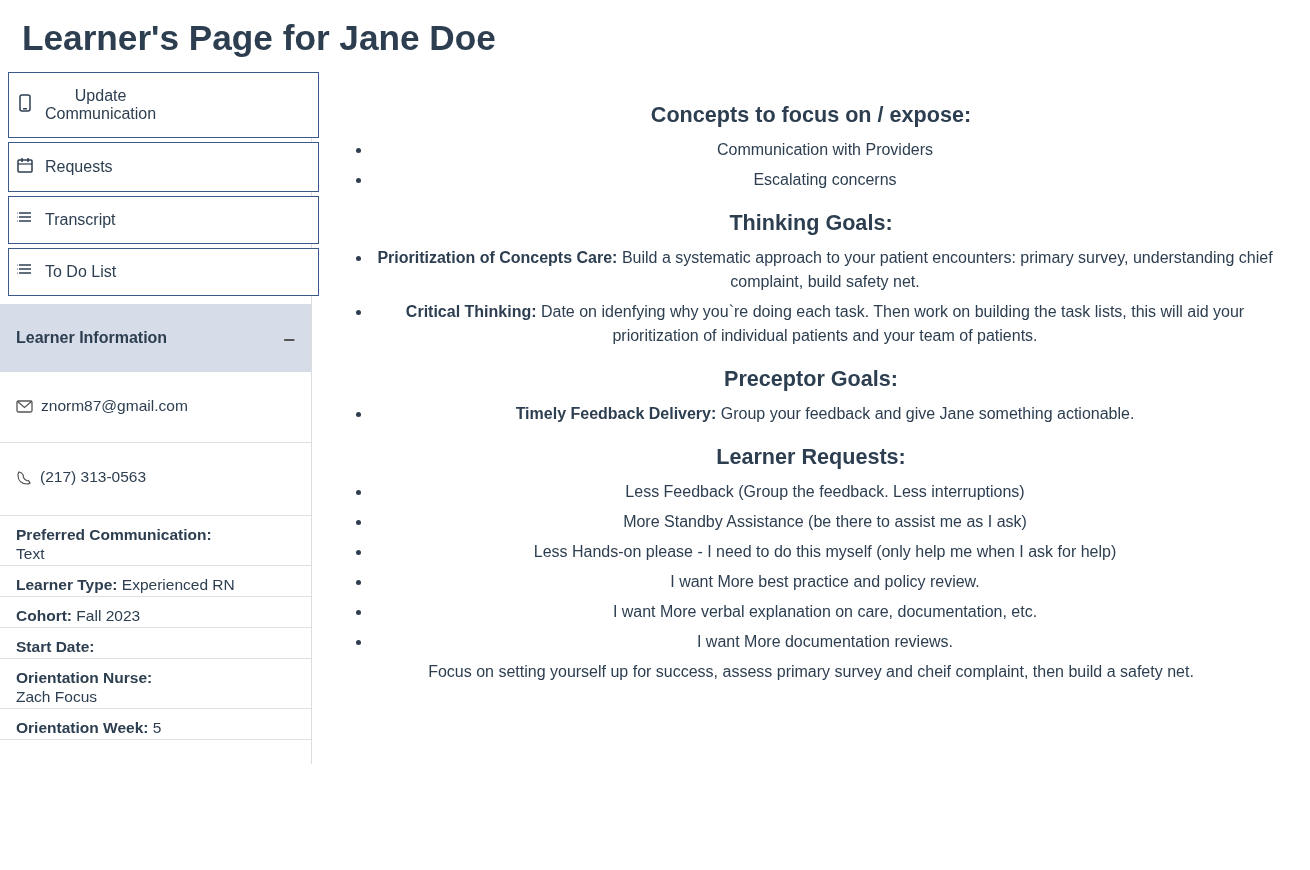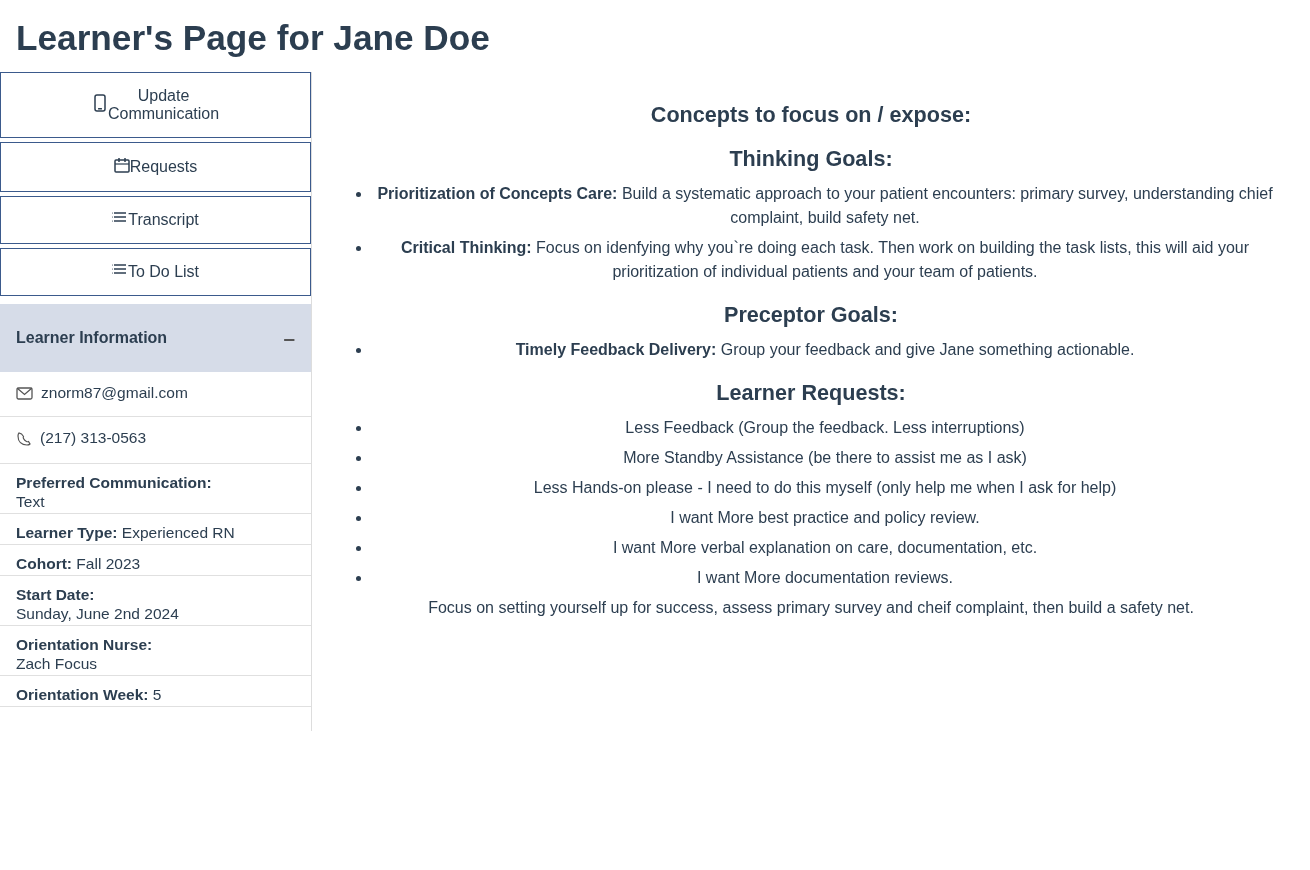--- a/index.html
+++ b/index.html
@@ -6,46 +6,46 @@
     body {
       font-family: Arial, sans-serif;
       background: #fff;
       color: #2c3e50;
       font-size: 16px;
     }
     .page-title {
       font-size: 2.2rem;
       font-weight: bold;
       color: #2c3e50;
-      padding: 18px 16px 14px 16px;
+      padding: 18px 16px 14px 22px;
     }
     .layout {
       display: flex;
       align-items: flex-start;
     }
     .sidebar {
       width: 312px;
       min-width: 312px;
       border-right: 1px solid #ddd;
       padding-bottom: 24px;
     }
     .sidebar-btn {
       display: flex;
       align-items: center;
-      justify-content: center;
-      gap: 0;
+      gap: 12px;
       width: 100%;
       padding: 14px 8px;
       border: 1.5px solid #3b5a8c;
       background: #fff;
       color: #2c3e50;
       font-size: 1rem;
       cursor: pointer;
       margin-bottom: 4px;
       text-align: center;
+      margin-left: 8px;
     }
     .sidebar-section-header {
       display: flex;
       align-items: center;
       justify-content: space-between;
       background: #d6dce8;
       padding: 22px 16px;
       font-weight: bold;
       font-size: 1rem;
       margin-top: 8px;
@@ -56,21 +56,21 @@
       font-weight: bold;
       color: #555;
     }
     .learner-info-body {
       padding: 0 0 0 0;
     }
     .info-row {
       display: flex;
       align-items: flex-start;
       gap: 8px;
-      padding: 12px 16px;
+      padding: 25px 16px;
       border-bottom: 1px solid #e0e0e0;
       font-size: 0.97rem;
     }
     .info-row .icon {
       margin-top: 2px;
       flex-shrink: 0;
     }
     .info-label-row {
       padding: 10px 16px 2px 16px;
       border-bottom: 1px solid #e0e0e0;
@@ -206,48 +206,51 @@
 
       <div class="info-label-row">
         <span>
           <span class="label">Cohort:</span>
           <span>Fall 2023</span>
         </span>
       </div>
 
       <div class="info-label-row">
         <span class="label">Start Date:</span>
-        <div class="value">Sunday, June 2nd 2024</div>
       </div>
 
       <div class="info-label-row">
         <span class="label">Orientation Nurse:</span>
         <div class="value">Zach Focus</div>
       </div>
 
       <div class="info-label-row">
         <span>
           <span class="label">Orientation Week:</span>
           <span>5</span>
         </span>
       </div>
     </div>
   </div>
 
   <div class="main-content">
 
     <h2 class="section-heading">Concepts to focus on / expose:</h2>
+    <ul class="bullet-list">
+      <li>Communication with Providers</li>
+      <li>Escalating concerns</li>
+    </ul>
 
     <h2 class="section-heading">Thinking Goals:</h2>
     <ul class="bullet-list">
       <li>
         <strong>Prioritization of Concepts Care:</strong><span> Build a systematic approach to your patient encounters: primary survey, understanding chief complaint, build safety net.</span>
       </li>
       <li>
-        <strong>Critical Thinking:</strong><span> Focus on idenfying why you`re doing each task. Then work on building the task lists, this will aid your prioritization of individual patients and your team of patients.</span>
+        <strong>Critical Thinking:</strong><span> Date on idenfying why you`re doing each task. Then work on building the task lists, this will aid your prioritization of individual patients and your team of patients.</span>
       </li>
     </ul>
 
     <h2 class="section-heading">Preceptor Goals:</h2>
     <ul class="bullet-list">
       <li>
         <strong>Timely Feedback Delivery:</strong><span> Group your feedback and give Jane something actionable.</span>
       </li>
     </ul>
 

